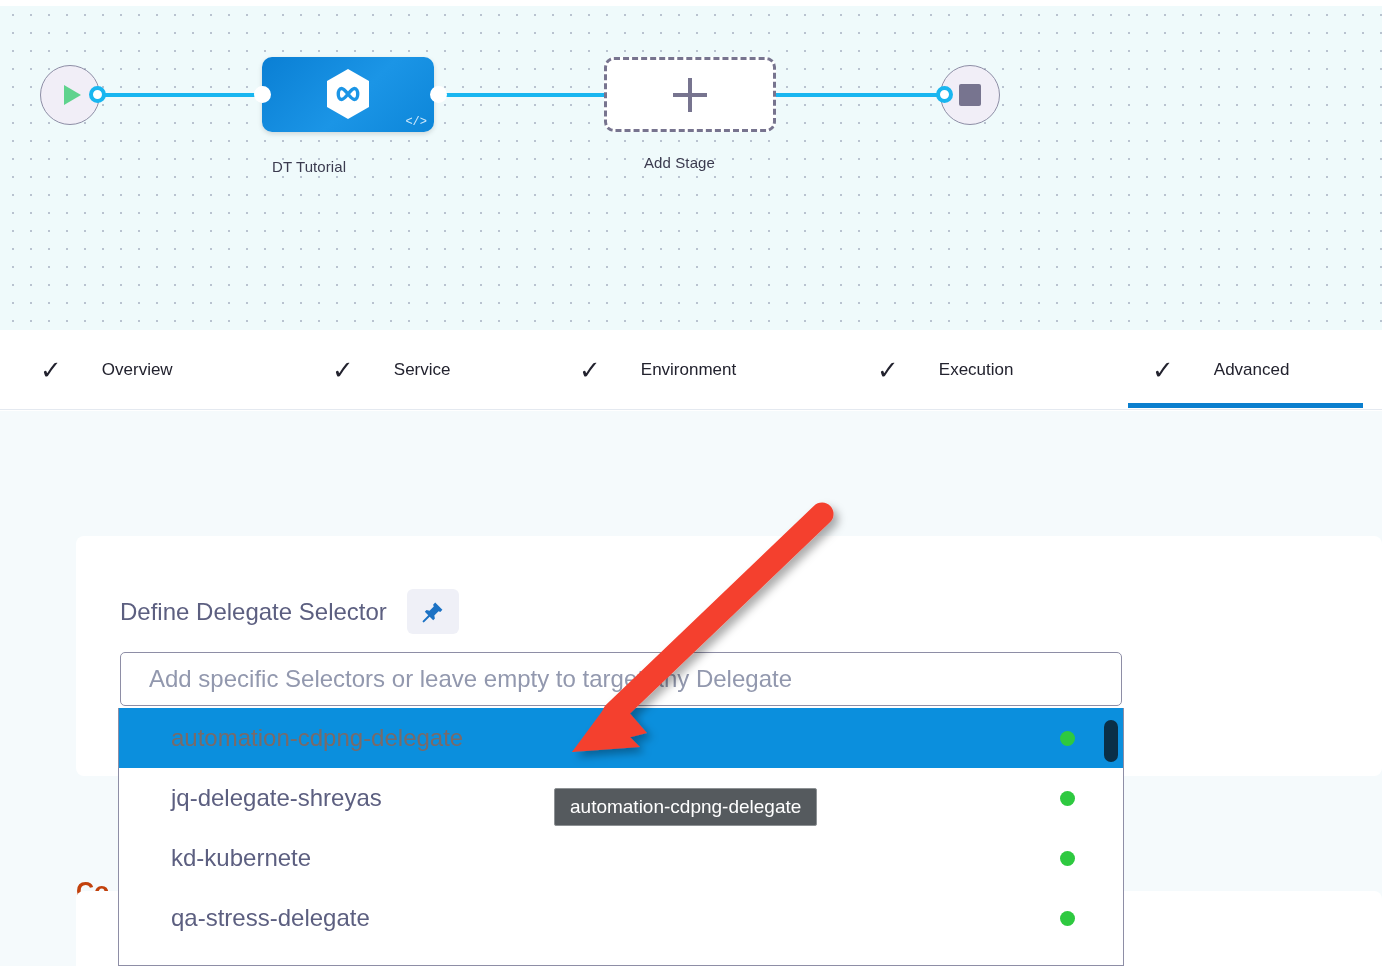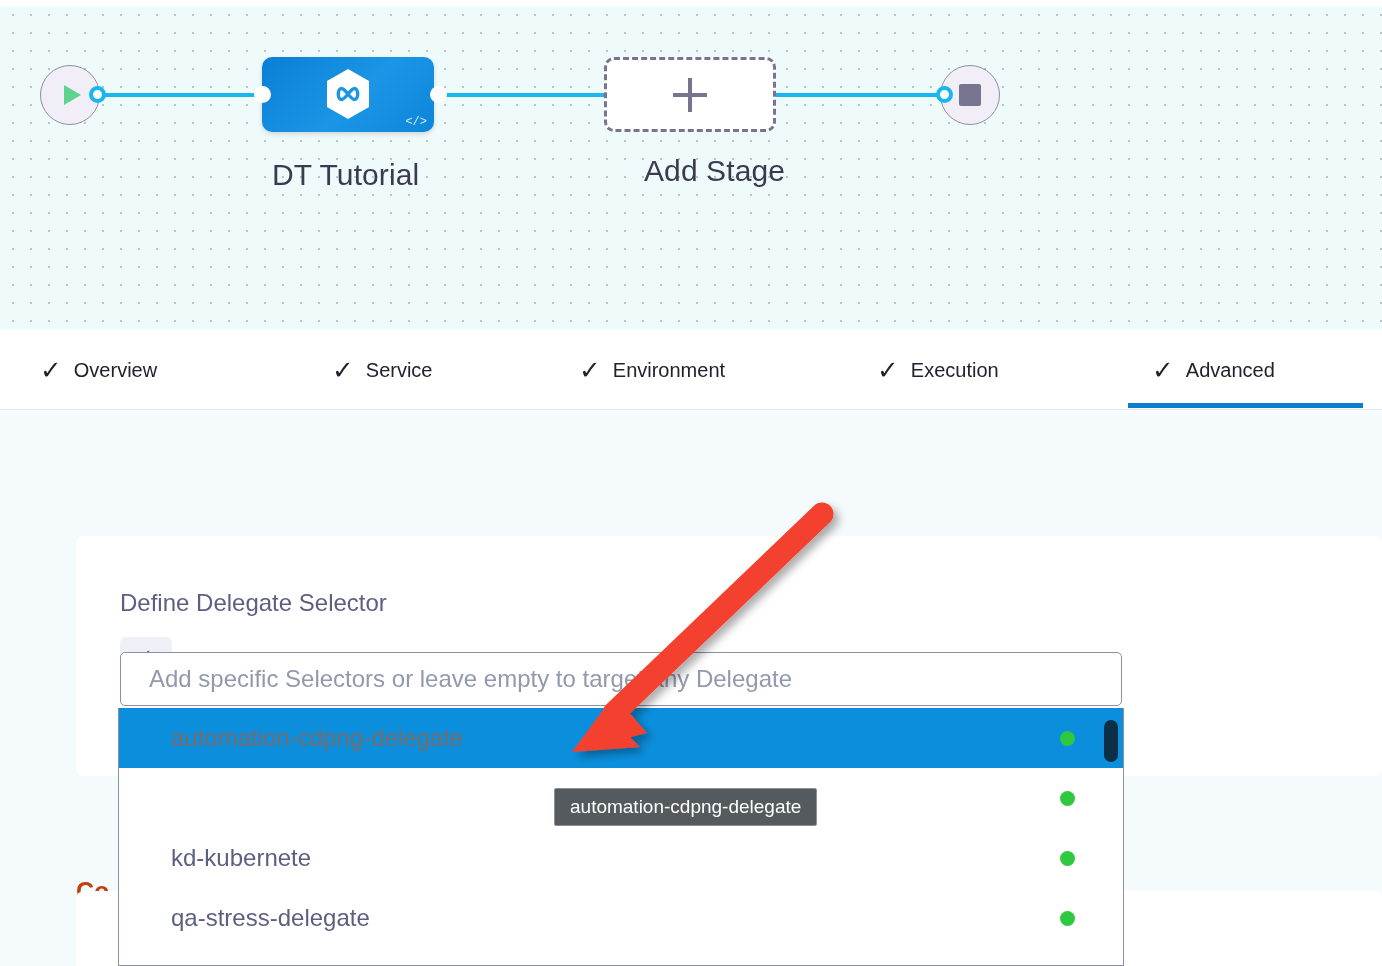--- a/index.html
+++ b/index.html
@@ -116,21 +116,21 @@
   .code-badge {
     position: absolute;
     right: 7px; bottom: 4px;
     color: #cfe9fb;
     font-size: 12px;
     font-family: "Liberation Mono", monospace;
     line-height: 1;
   }
   .node-label {
     position: absolute;
-    font-size: 30px;
+    font-size: 15px;
     color: #3b3b4f;
     letter-spacing: 0.1px;
     white-space: nowrap;
   }
   .label-stage { left: 272px; top: 158px; }
   .label-addstage { left: 644px; top: 154px; }
 
   
   .add-stage {
     position: absolute;
@@ -173,23 +173,24 @@
     padding: 0 4px;
     cursor: pointer;
   }
   .tab .check {
     font-size: 26px;
     color: #22222e;
     line-height: 1;
     font-weight: 500;
   }
   .tab .tlabel {
-    font-size: 20px;
+    font-size: 17px;
     color: #22222e;
     white-space: nowrap;
+    margin-left: 28px;
   }
   .tab.active .tlabel { font-weight: normal; }
   .tab-underline {
     position: absolute;
     left: 1128px;
     top: 403px;
     width: 235px;
     height: 5px;
     background: #0b7fce;
   }
@@ -233,22 +234,22 @@
     font-size: 25px;
     font-weight: bold;
     color: #c2410c;
     margin-top: 36px;
   }
 
   .define-row {
     position: absolute;
     left: 120px; top: 178px;
     display: flex;
+    align-items: center;
     gap: 20px;
-    flex-direction: column;
   }
   .define-label {
     font-size: 24px;
     color: #5c5f80;
     white-space: nowrap;
   }
   .pin-btn {
     width: 52px; height: 45px;
     background: #eff0f7;
     border-radius: 6px;
@@ -427,20 +428,21 @@
     <span>Add specific Selectors or leave empty to target any Delegate</span>
   </div>
 
   <div class="dropdown">
     <div class="dd-item selected">
       <span>automation-cdpng-delegate</span>
       <span class="dot"></span>
       <span class="dd-scrollbar"></span>
     </div>
     <div class="dd-item">
+      <span>jq-delegate-shreyas</span>
       <span class="dot"></span>
     </div>
     <div class="dd-item">
       <span>kd-kubernete</span>
       <span class="dot"></span>
     </div>
     <div class="dd-item">
       <span>qa-stress-delegate</span>
       <span class="dot"></span>
     </div>

